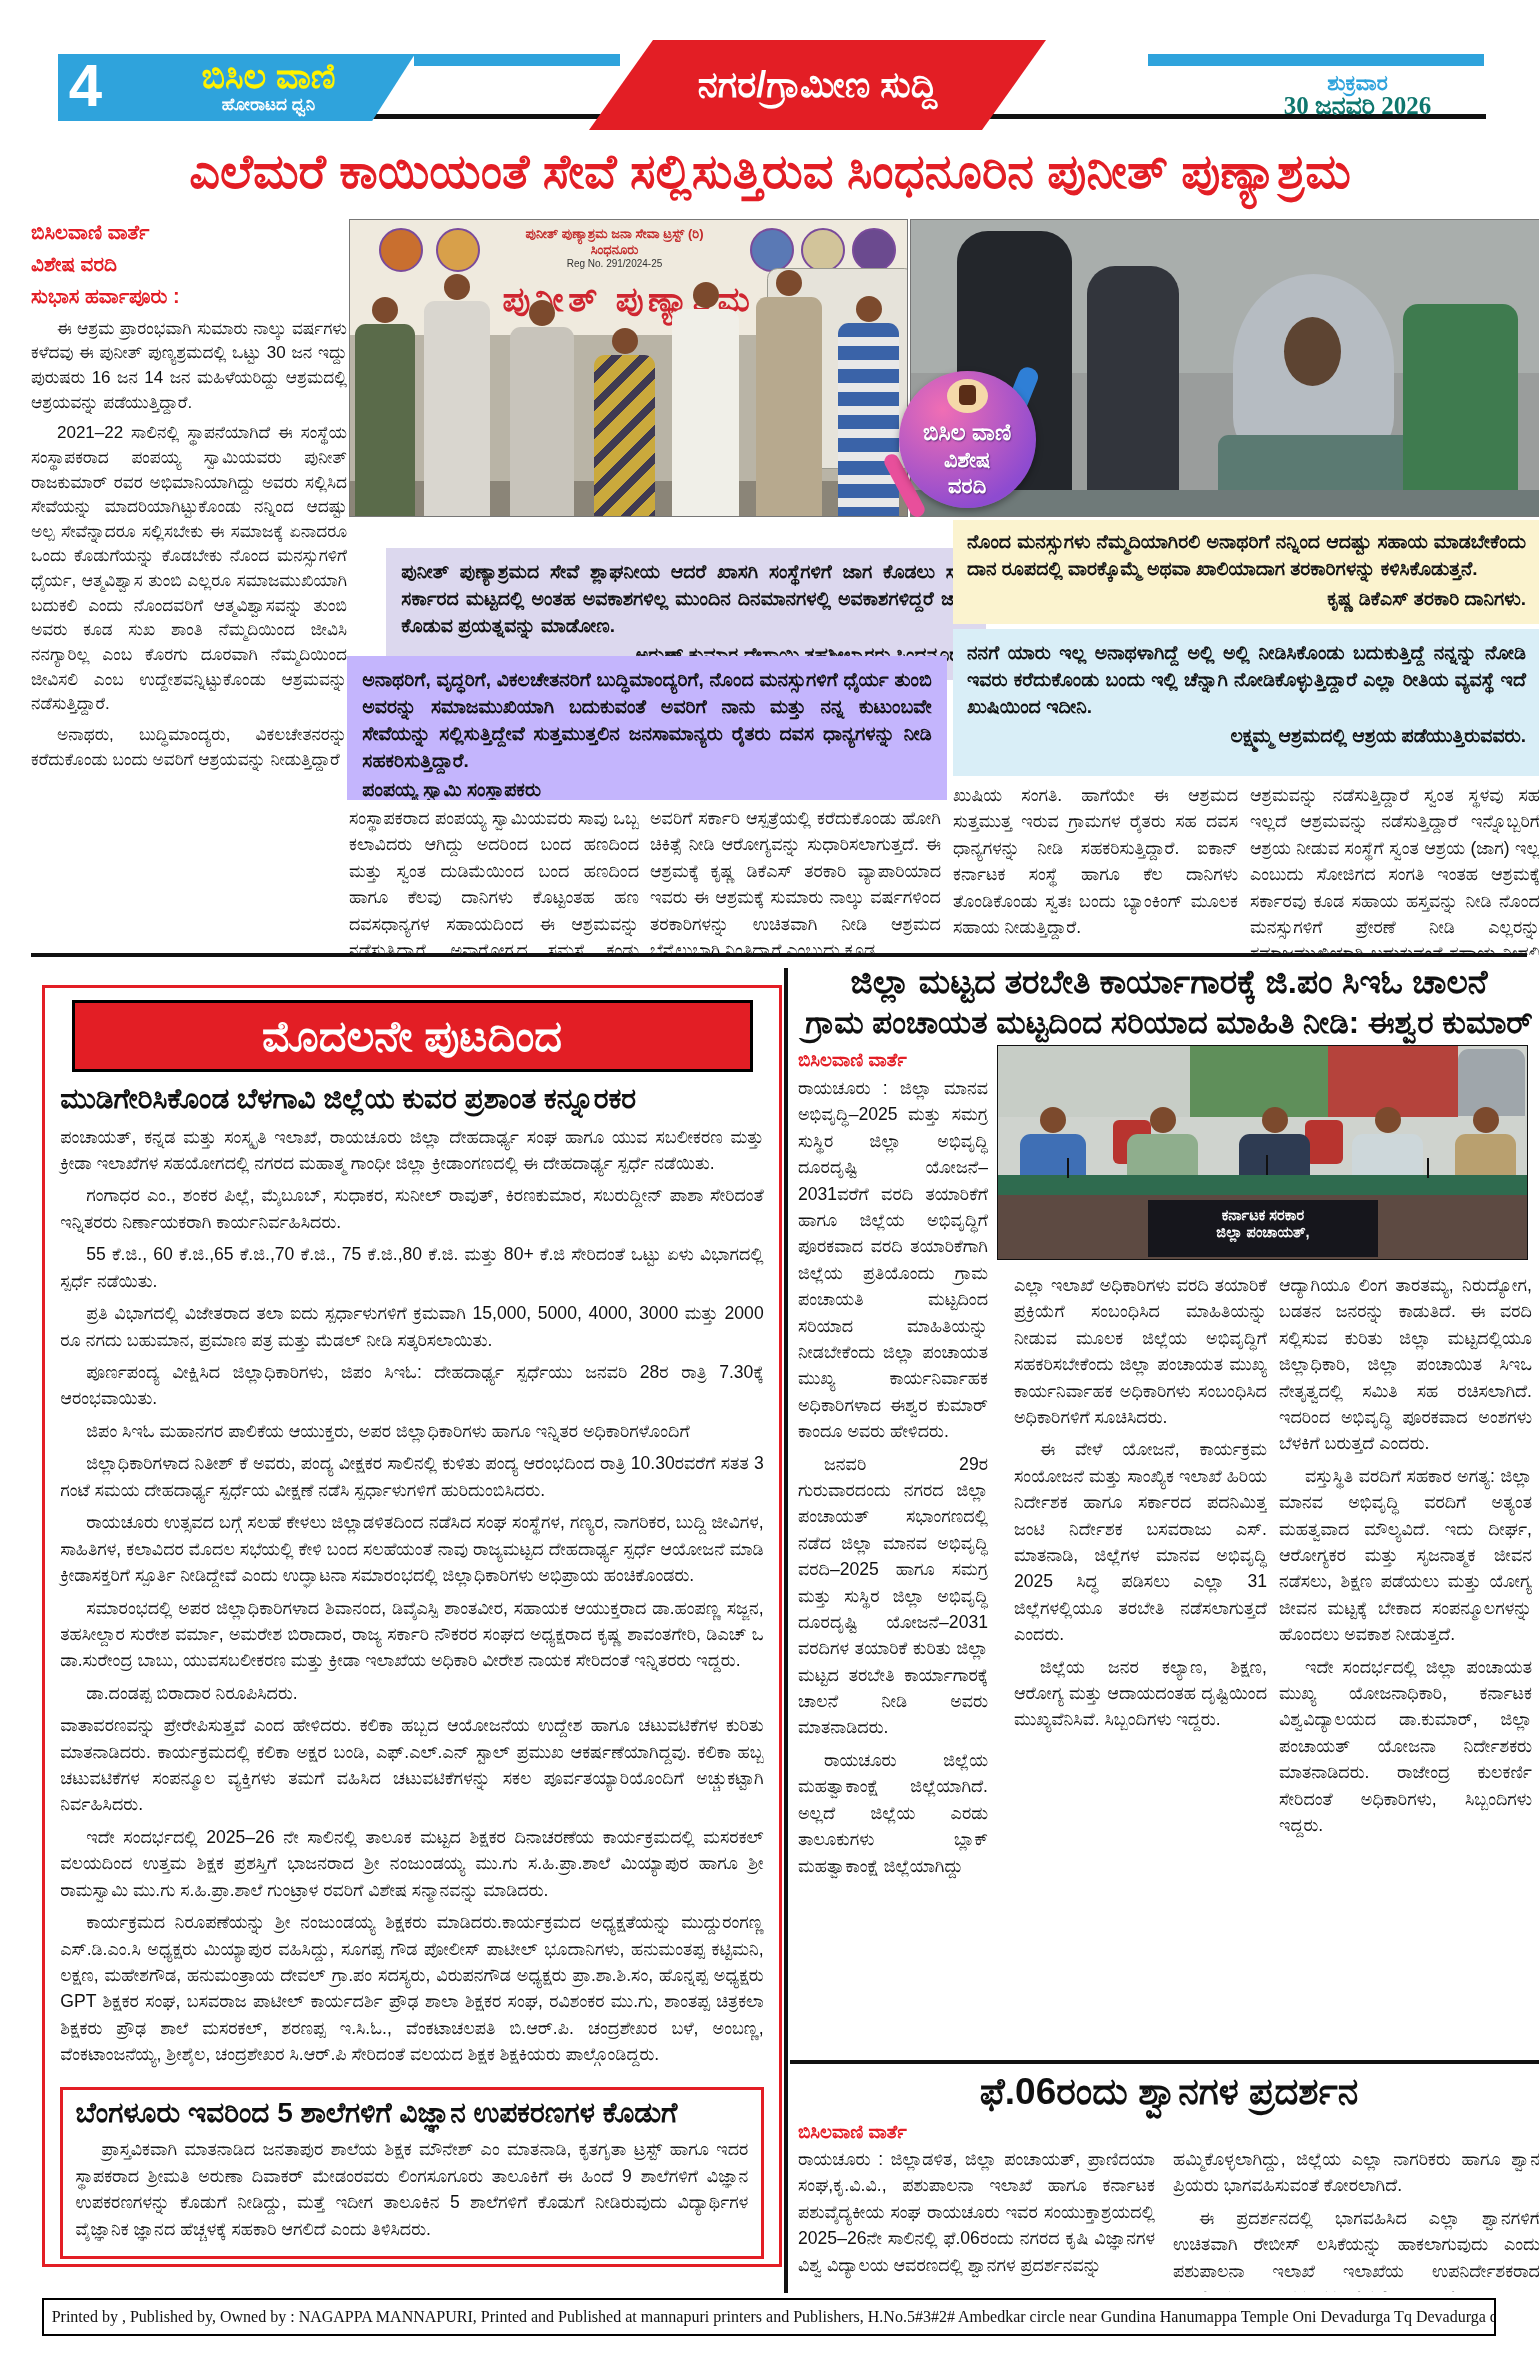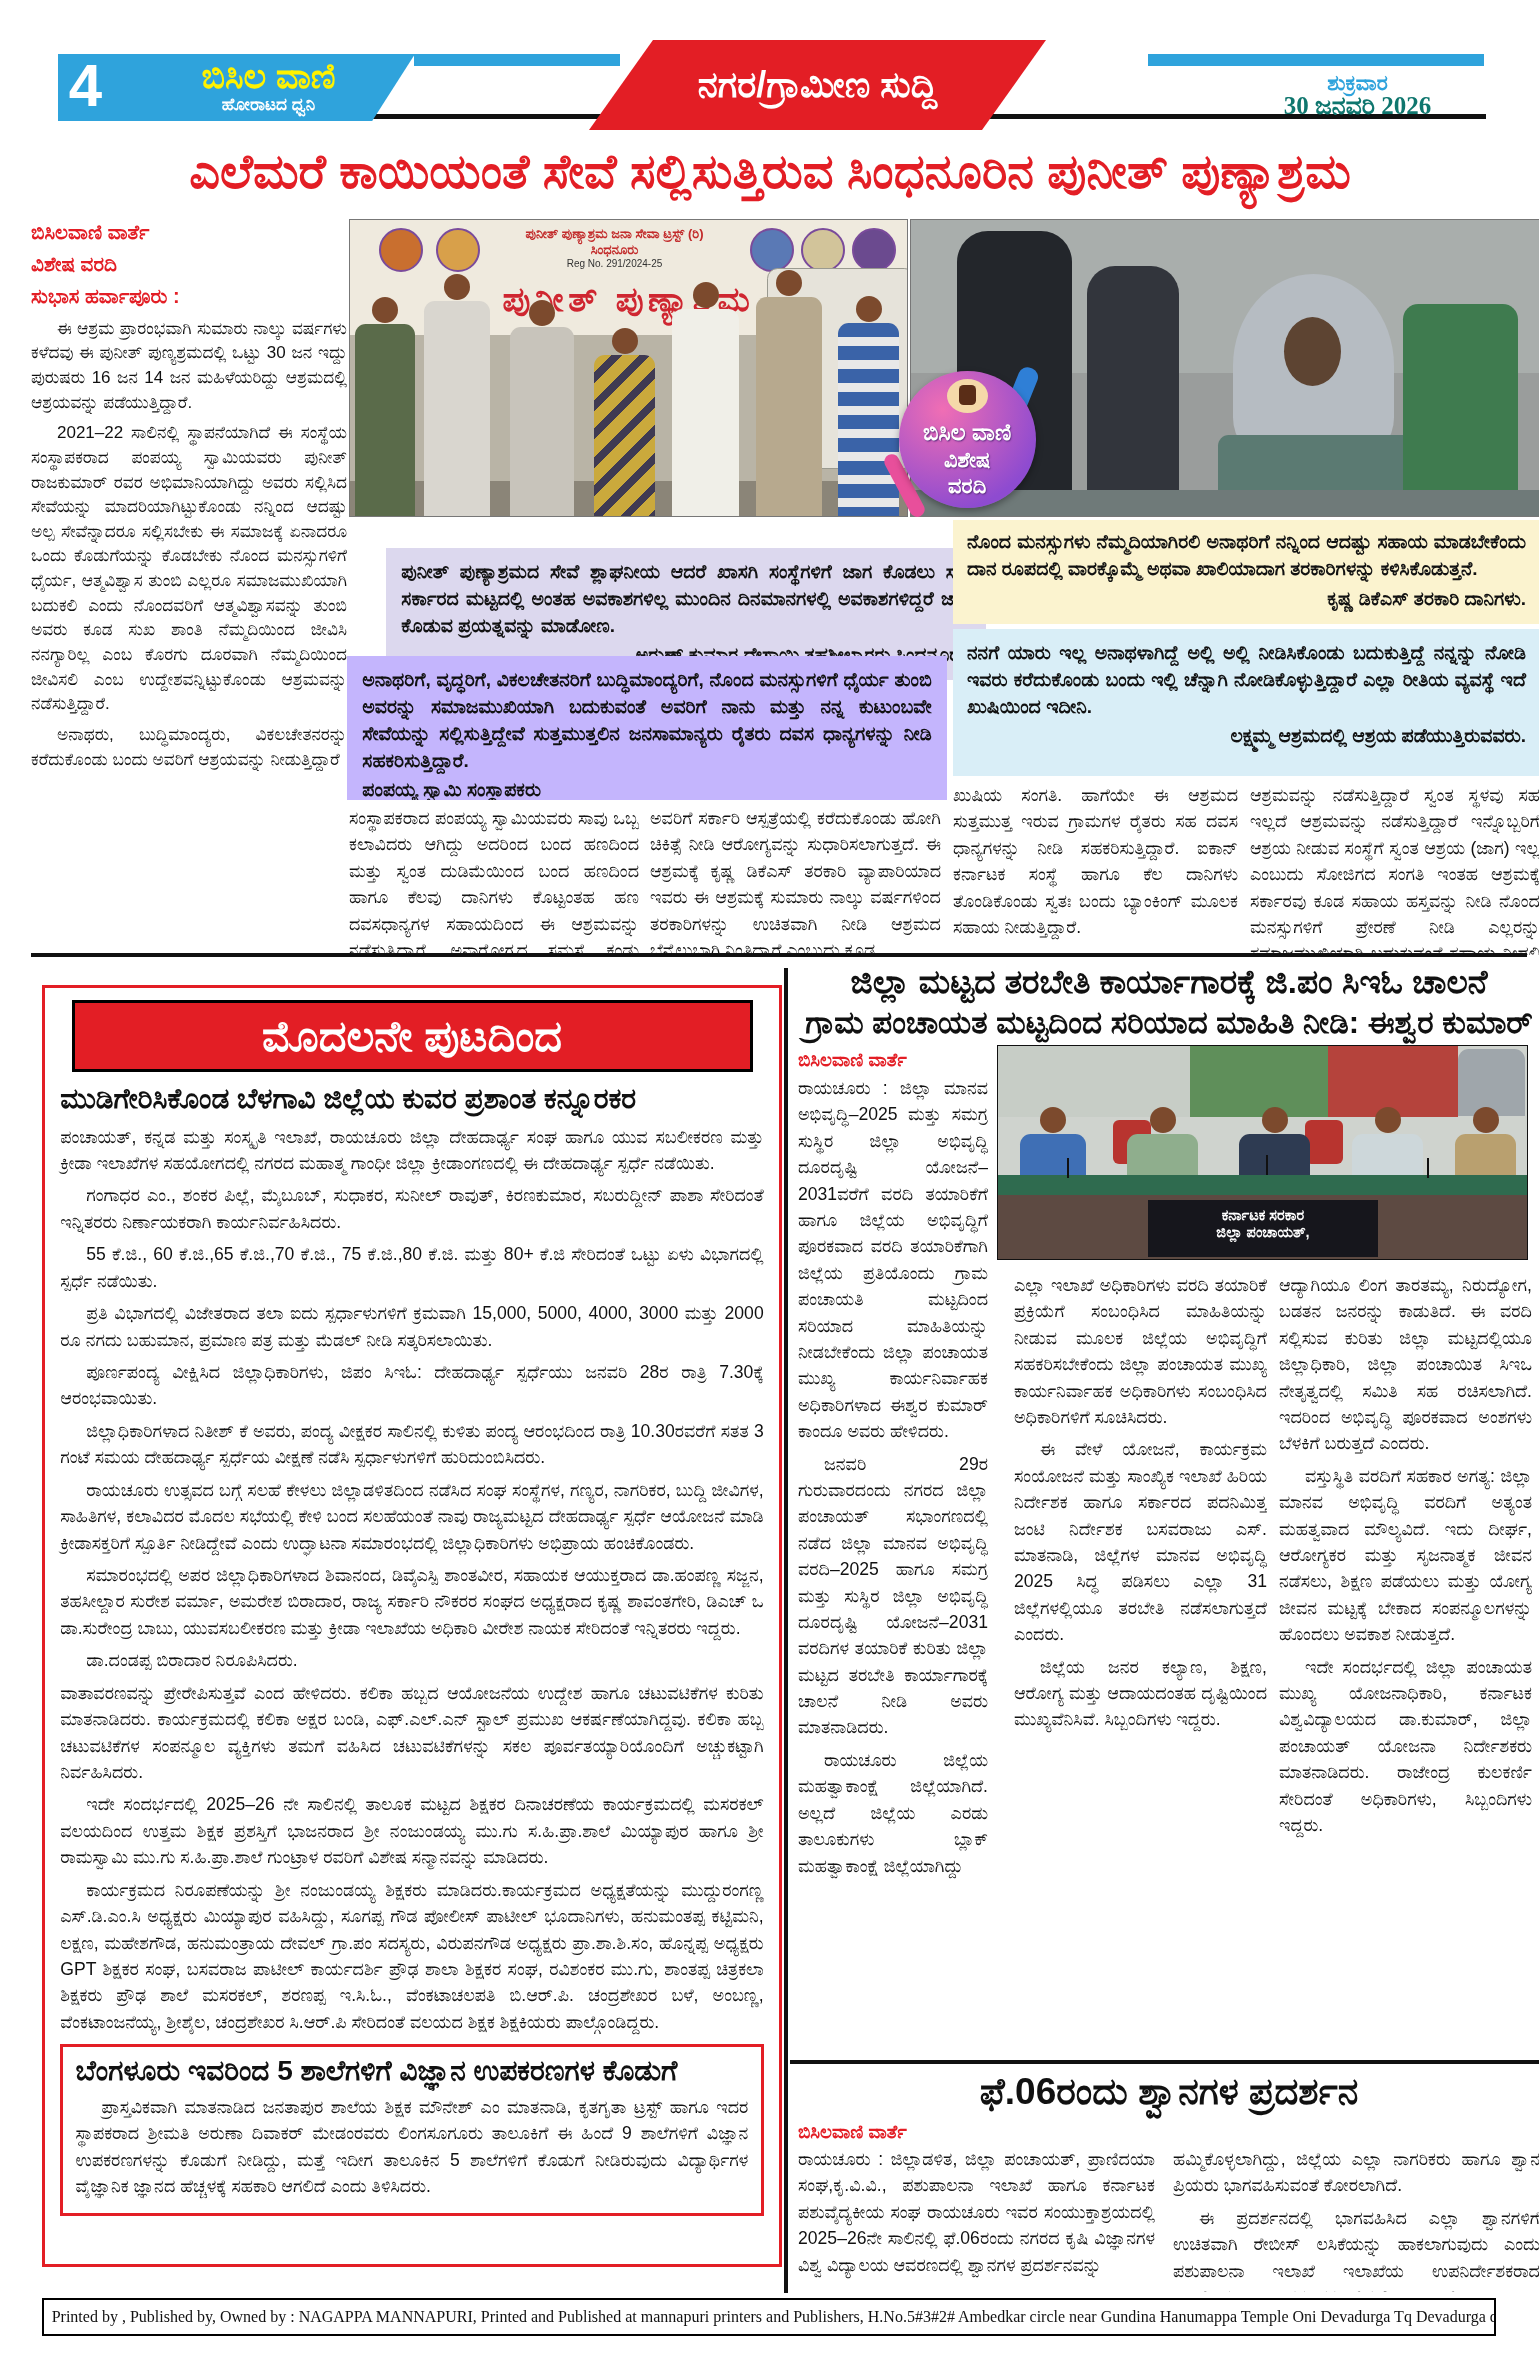--- a/index.html
+++ b/index.html
@@ -164,31 +164,32 @@
     <div style="width:675px;margin:1.5px auto 10.7px auto;background:#e31e25;border:3.8px solid #000;">
       <div class="bold ctr" style="color:#fff;font-size:43px;line-height:66px;">ಮೊದಲನೇ ಪುಟದಿಂದ</div>
     </div>
     <div class="bold jt" style="font-size:28px;margin-bottom:7.7px;">ಮುಡಿಗೇರಿಸಿಕೊಂಡ ಬೆಳಗಾವಿ ಜಿಲ್ಲೆಯ ಕುವರ ಪ್ರಶಾಂತ ಕನ್ನೂರಕರ</div>
     <div class="jt bodytext2">
       <p>ಪಂಚಾಯತ್, ಕನ್ನಡ ಮತ್ತು ಸಂಸ್ಕೃತಿ ಇಲಾಖೆ, ರಾಯಚೂರು ಜಿಲ್ಲಾ ದೇಹದಾರ್ಢ್ಯ ಸಂಘ ಹಾಗೂ ಯುವ ಸಬಲೀಕರಣ ಮತ್ತು ಕ್ರೀಡಾ ಇಲಾಖೆಗಳ ಸಹಯೋಗದಲ್ಲಿ ನಗರದ ಮಹಾತ್ಮ ಗಾಂಧೀ ಜಿಲ್ಲಾ ಕ್ರೀಡಾಂಗಣದಲ್ಲಿ ಈ ದೇಹದಾರ್ಢ್ಯ ಸ್ಪರ್ಧೆ ನಡೆಯಿತು.</p>
       <p class="ind">ಗಂಗಾಧರ ಎಂ., ಶಂಕರ ಪಿಲ್ಲೆ, ಮೈಬೂಬ್, ಸುಧಾಕರ, ಸುನೀಲ್ ರಾವುತ್, ಕಿರಣಕುಮಾರ, ಸಬರುದ್ದೀನ್ ಪಾಶಾ ಸೇರಿದಂತೆ ಇನ್ನಿತರರು ನಿರ್ಣಾಯಕರಾಗಿ ಕಾರ್ಯನಿರ್ವಹಿಸಿದರು.</p>
       <p class="ind">55 ಕೆ.ಜಿ., 60 ಕೆ.ಜಿ.,65 ಕೆ.ಜಿ.,70 ಕೆ.ಜಿ., 75 ಕೆ.ಜಿ.,80 ಕೆ.ಜಿ. ಮತ್ತು 80+ ಕೆ.ಜಿ ಸೇರಿದಂತೆ ಒಟ್ಟು ಏಳು ವಿಭಾಗದಲ್ಲಿ ಸ್ಪರ್ಧೆ ನಡೆಯಿತು.</p>
       <p class="ind">ಪ್ರತಿ ವಿಭಾಗದಲ್ಲಿ ವಿಜೇತರಾದ ತಲಾ ಐದು ಸ್ಪರ್ಧಾಳುಗಳಿಗೆ ಕ್ರಮವಾಗಿ 15,000, 5000, 4000, 3000 ಮತ್ತು 2000 ರೂ ನಗದು ಬಹುಮಾನ, ಪ್ರಮಾಣ ಪತ್ರ ಮತ್ತು ಮೆಡಲ್ ನೀಡಿ ಸತ್ಕರಿಸಲಾಯಿತು.</p>
       <p class="ind">ಪೂರ್ಣಪಂದ್ಯ ವೀಕ್ಷಿಸಿದ ಜಿಲ್ಲಾಧಿಕಾರಿಗಳು, ಜಿಪಂ ಸಿಇಓ: ದೇಹದಾರ್ಢ್ಯ ಸ್ಪರ್ಧೆಯು ಜನವರಿ 28ರ ರಾತ್ರಿ 7.30ಕ್ಕೆ ಆರಂಭವಾಯಿತು.</p>
+      <p class="ind">ಜಿಪಂ ಸಿಇಓ ಮಹಾನಗರ ಪಾಲಿಕೆಯ ಆಯುಕ್ತರು, ಅಪರ ಜಿಲ್ಲಾಧಿಕಾರಿಗಳು ಹಾಗೂ ಇನ್ನಿತರ ಅಧಿಕಾರಿಗಳೊಂದಿಗೆ</p>
       <p class="ind">ಜಿಲ್ಲಾಧಿಕಾರಿಗಳಾದ ನಿತೀಶ್ ಕೆ ಅವರು, ಪಂದ್ಯ ವೀಕ್ಷಕರ ಸಾಲಿನಲ್ಲಿ ಕುಳಿತು ಪಂದ್ಯ ಆರಂಭದಿಂದ ರಾತ್ರಿ 10.30ರವರೆಗೆ ಸತತ 3 ಗಂಟೆ ಸಮಯ ದೇಹದಾರ್ಢ್ಯ ಸ್ಪರ್ಧೆಯ ವೀಕ್ಷಣೆ ನಡೆಸಿ ಸ್ಪರ್ಧಾಳುಗಳಿಗೆ ಹುರಿದುಂಬಿಸಿದರು.</p>
       <p class="ind">ರಾಯಚೂರು ಉತ್ಸವದ ಬಗ್ಗೆ ಸಲಹೆ ಕೇಳಲು ಜಿಲ್ಲಾಡಳಿತದಿಂದ ನಡೆಸಿದ ಸಂಘ ಸಂಸ್ಥೆಗಳ, ಗಣ್ಯರ, ನಾಗರಿಕರ, ಬುದ್ದಿ ಜೀವಿಗಳ, ಸಾಹಿತಿಗಳ, ಕಲಾವಿದರ ಮೊದಲ ಸಭೆಯಲ್ಲಿ ಕೇಳಿ ಬಂದ ಸಲಹೆಯಂತೆ ನಾವು ರಾಜ್ಯಮಟ್ಟದ ದೇಹದಾರ್ಢ್ಯ ಸ್ಪರ್ಧೆ ಆಯೋಜನೆ ಮಾಡಿ ಕ್ರೀಡಾಸಕ್ತರಿಗೆ ಸ್ಪೂರ್ತಿ ನೀಡಿದ್ದೇವೆ ಎಂದು ಉದ್ಘಾಟನಾ ಸಮಾರಂಭದಲ್ಲಿ ಜಿಲ್ಲಾಧಿಕಾರಿಗಳು ಅಭಿಪ್ರಾಯ ಹಂಚಿಕೊಂಡರು.</p>
       <p class="ind">ಸಮಾರಂಭದಲ್ಲಿ ಅಪರ ಜಿಲ್ಲಾಧಿಕಾರಿಗಳಾದ ಶಿವಾನಂದ, ಡಿವೈಎಸ್ಪಿ ಶಾಂತವೀರ, ಸಹಾಯಕ ಆಯುಕ್ತರಾದ ಡಾ.ಹಂಪಣ್ಣ ಸಜ್ಜನ, ತಹಸೀಲ್ದಾರ ಸುರೇಶ ವರ್ಮಾ, ಅಮರೇಶ ಬಿರಾದಾರ, ರಾಜ್ಯ ಸರ್ಕಾರಿ ನೌಕರರ ಸಂಘದ ಅಧ್ಯಕ್ಷರಾದ ಕೃಷ್ಣ ಶಾವಂತಗೇರಿ, ಡಿಎಚ್ ಒ ಡಾ.ಸುರೇಂದ್ರ ಬಾಬು, ಯುವಸಬಲೀಕರಣ ಮತ್ತು ಕ್ರೀಡಾ ಇಲಾಖೆಯ ಅಧಿಕಾರಿ ವೀರೇಶ ನಾಯಕ ಸೇರಿದಂತೆ ಇನ್ನಿತರರು ಇದ್ದರು.</p>
       <p class="ind">ಡಾ.ದಂಡಪ್ಪ ಬಿರಾದಾರ ನಿರೂಪಿಸಿದರು.</p>
     </div>
     <div class="jt bodytext2">
       <p>ವಾತಾವರಣವನ್ನು ಪ್ರೇರೇಪಿಸುತ್ತವೆ ಎಂದ ಹೇಳಿದರು. ಕಲಿಕಾ ಹಬ್ಬದ ಆಯೋಜನೆಯ ಉದ್ದೇಶ ಹಾಗೂ ಚಟುವಟಿಕೆಗಳ ಕುರಿತು ಮಾತನಾಡಿದರು. ಕಾರ್ಯಕ್ರಮದಲ್ಲಿ ಕಲಿಕಾ ಅಕ್ಷರ ಬಂಡಿ, ಎಫ್.ಎಲ್.ಎನ್ ಸ್ಟಾಲ್ ಪ್ರಮುಖ ಆಕರ್ಷಣೆಯಾಗಿದ್ದವು. ಕಲಿಕಾ ಹಬ್ಬ ಚಟುವಟಿಕೆಗಳ ಸಂಪನ್ಮೂಲ ವ್ಯಕ್ತಿಗಳು ತಮಗೆ ವಹಿಸಿದ ಚಟುವಟಿಕೆಗಳನ್ನು ಸಕಲ ಪೂರ್ವತಯ್ಯಾರಿಯೊಂದಿಗೆ ಅಚ್ಚುಕಟ್ಟಾಗಿ ನಿರ್ವಹಿಸಿದರು.</p>
       <p class="ind">ಇದೇ ಸಂದರ್ಭದಲ್ಲಿ 2025–26 ನೇ ಸಾಲಿನಲ್ಲಿ ತಾಲೂಕ ಮಟ್ಟದ ಶಿಕ್ಷಕರ ದಿನಾಚರಣೆಯ ಕಾರ್ಯಕ್ರಮದಲ್ಲಿ ಮಸರಕಲ್ ವಲಯದಿಂದ ಉತ್ತಮ ಶಿಕ್ಷಕ ಪ್ರಶಸ್ತಿಗೆ ಭಾಜನರಾದ ಶ್ರೀ ನಂಜುಂಡಯ್ಯ ಮು.ಗು ಸ.ಹಿ.ಪ್ರಾ.ಶಾಲೆ ಮಿಯ್ಯಾಪುರ ಹಾಗೂ ಶ್ರೀ ರಾಮಸ್ವಾಮಿ ಮು.ಗು ಸ.ಹಿ.ಪ್ರಾ.ಶಾಲೆ ಗುಂಟ್ರಾಳ ರವರಿಗೆ ವಿಶೇಷ ಸನ್ಮಾನವನ್ನು ಮಾಡಿದರು.</p>
       <p class="ind">ಕಾರ್ಯಕ್ರಮದ ನಿರೂಪಣೆಯನ್ನು ಶ್ರೀ ನಂಜುಂಡಯ್ಯ ಶಿಕ್ಷಕರು ಮಾಡಿದರು.ಕಾರ್ಯಕ್ರಮದ ಅಧ್ಯಕ್ಷತೆಯನ್ನು ಮುದ್ದುರಂಗಣ್ಣ ಎಸ್.ಡಿ.ಎಂ.ಸಿ ಅಧ್ಯಕ್ಷರು ಮಿಯ್ಯಾಪುರ ವಹಿಸಿದ್ದು, ಸೂಗಪ್ಪ ಗೌಡ ಪೋಲೀಸ್ ಪಾಟೀಲ್ ಭೂದಾನಿಗಳು, ಹನುಮಂತಪ್ಪ ಕಟ್ಟಿಮನಿ, ಲಕ್ಷಣ, ಮಹೇಶಗೌಡ, ಹನುಮಂತ್ರಾಯ ದೇವಲ್ ಗ್ರಾ.ಪಂ ಸದಸ್ಯರು, ವಿರುಪನಗೌಡ ಅಧ್ಯಕ್ಷರು ಪ್ರಾ.ಶಾ.ಶಿ.ಸಂ, ಹೊನ್ನಪ್ಪ ಅಧ್ಯಕ್ಷರು GPT ಶಿಕ್ಷಕರ ಸಂಘ, ಬಸವರಾಜ ಪಾಟೀಲ್ ಕಾರ್ಯದರ್ಶಿ ಪ್ರೌಢ ಶಾಲಾ ಶಿಕ್ಷಕರ ಸಂಘ, ರವಿಶಂಕರ ಮು.ಗು, ಶಾಂತಪ್ಪ ಚಿತ್ರಕಲಾ ಶಿಕ್ಷಕರು ಪ್ರೌಢ ಶಾಲೆ ಮಸರಕಲ್, ಶರಣಪ್ಪ ಇ.ಸಿ.ಓ., ವೆಂಕಟಾಚಲಪತಿ ಬಿ.ಆರ್.ಪಿ. ಚಂದ್ರಶೇಖರ ಬಳೆ, ಅಂಬಣ್ಣ, ವೆಂಕಟಾಂಜನೆಯ್ಯ, ಶ್ರೀಶೈಲ, ಚಂದ್ರಶೇಖರ ಸಿ.ಆರ್.ಪಿ ಸೇರಿದಂತೆ ವಲಯದ ಶಿಕ್ಷಕ ಶಿಕ್ಷಕಿಯರು ಪಾಲ್ಗೊಂಡಿದ್ದರು.</p>
     </div>
-    <div style="border:3.1px solid #e31e25;padding:7.7px 12.3px;margin-top:9px;">
+    <div style="border:3.1px solid #e31e25;padding:7.7px 12.3px;margin-top:19px;">
       <div class="bold jt" style="font-size:28px;margin-bottom:6.1px;">ಬೆಂಗಳೂರು ಇವರಿಂದ 5 ಶಾಲೆಗಳಿಗೆ ವಿಜ್ಞಾನ ಉಪಕರಣಗಳ ಕೊಡುಗೆ</div>
       <div class="jt bodytext2">
         <p class="ind">ಪ್ರಾಸ್ತವಿಕವಾಗಿ ಮಾತನಾಡಿದ ಜನತಾಪುರ ಶಾಲೆಯ ಶಿಕ್ಷಕ ಮೌನೇಶ್ ಎಂ ಮಾತನಾಡಿ, ಕೃತಗೃತಾ ಟ್ರಸ್ಟ್ ಹಾಗೂ ಇದರ ಸ್ಥಾಪಕರಾದ ಶ್ರೀಮತಿ ಅರುಣಾ ದಿವಾಕರ್ ಮೇಡಂರವರು ಲಿಂಗಸೂಗೂರು ತಾಲೂಕಿಗೆ ಈ ಹಿಂದೆ 9 ಶಾಲೆಗಳಿಗೆ ವಿಜ್ಞಾನ ಉಪಕರಣಗಳನ್ನು ಕೊಡುಗೆ ನೀಡಿದ್ದು, ಮತ್ತೆ ಇದೀಗ ತಾಲೂಕಿನ 5 ಶಾಲೆಗಳಿಗೆ ಕೊಡುಗೆ ನೀಡಿರುವುದು ವಿದ್ಯಾರ್ಥಿಗಳ ವೈಜ್ಞಾನಿಕ ಜ್ಞಾನದ ಹೆಚ್ಚಳಕ್ಕೆ ಸಹಕಾರಿ ಆಗಲಿದೆ ಎಂದು ತಿಳಿಸಿದರು.</p>
       </div>
     </div>
   </div>
 
   <div class="abs bold ctr" style="left:798px;top:963px;width:742px;font-size:33px;">ಜಿಲ್ಲಾ ಮಟ್ಟದ ತರಬೇತಿ ಕಾರ್ಯಾಗಾರಕ್ಕೆ ಜಿ.ಪಂ ಸಿಇಓ ಚಾಲನೆ</div>
   <div class="abs bold ctr" style="left:798px;top:1005px;width:742px;font-size:31px;">ಗ್ರಾಮ ಪಂಚಾಯತ ಮಟ್ಟದಿಂದ ಸರಿಯಾದ ಮಾಹಿತಿ ನೀಡಿ: ಈಶ್ವರ ಕುಮಾರ್</div>
   <div class="abs bold red" style="left:798px;top:1049px;width:192px;font-size:18.4px;">ಬಿಸಿಲವಾಣಿ ವಾರ್ತೆ</div>

